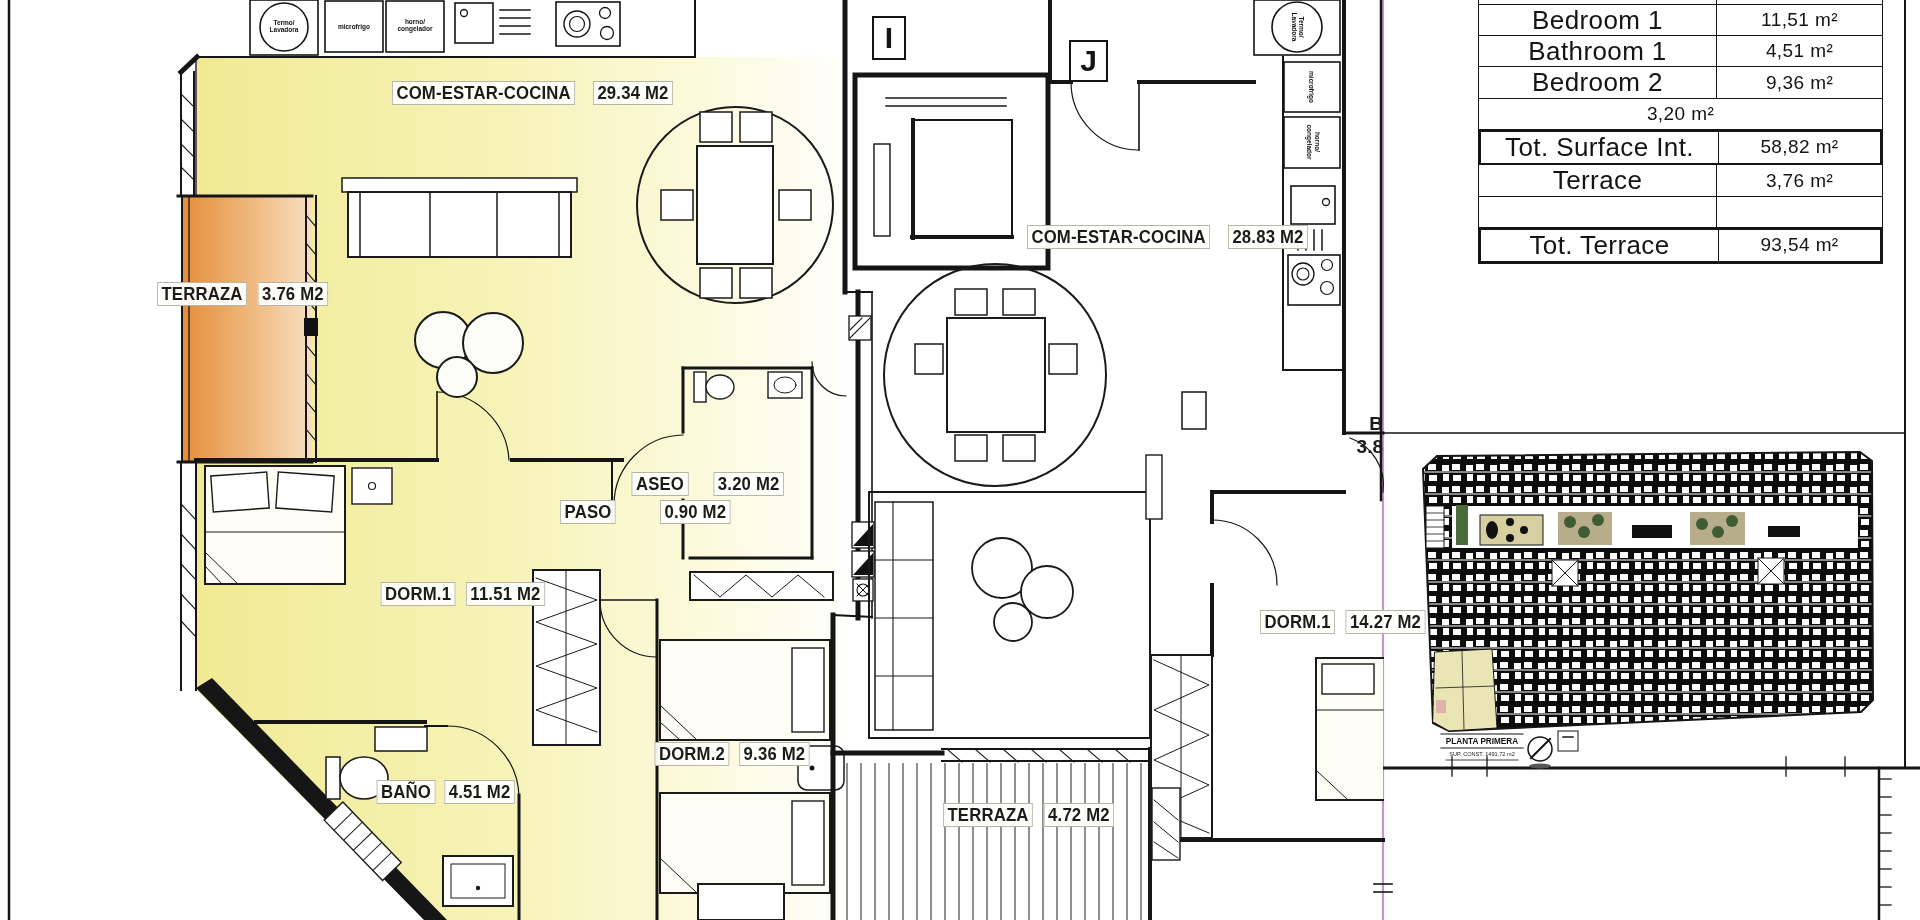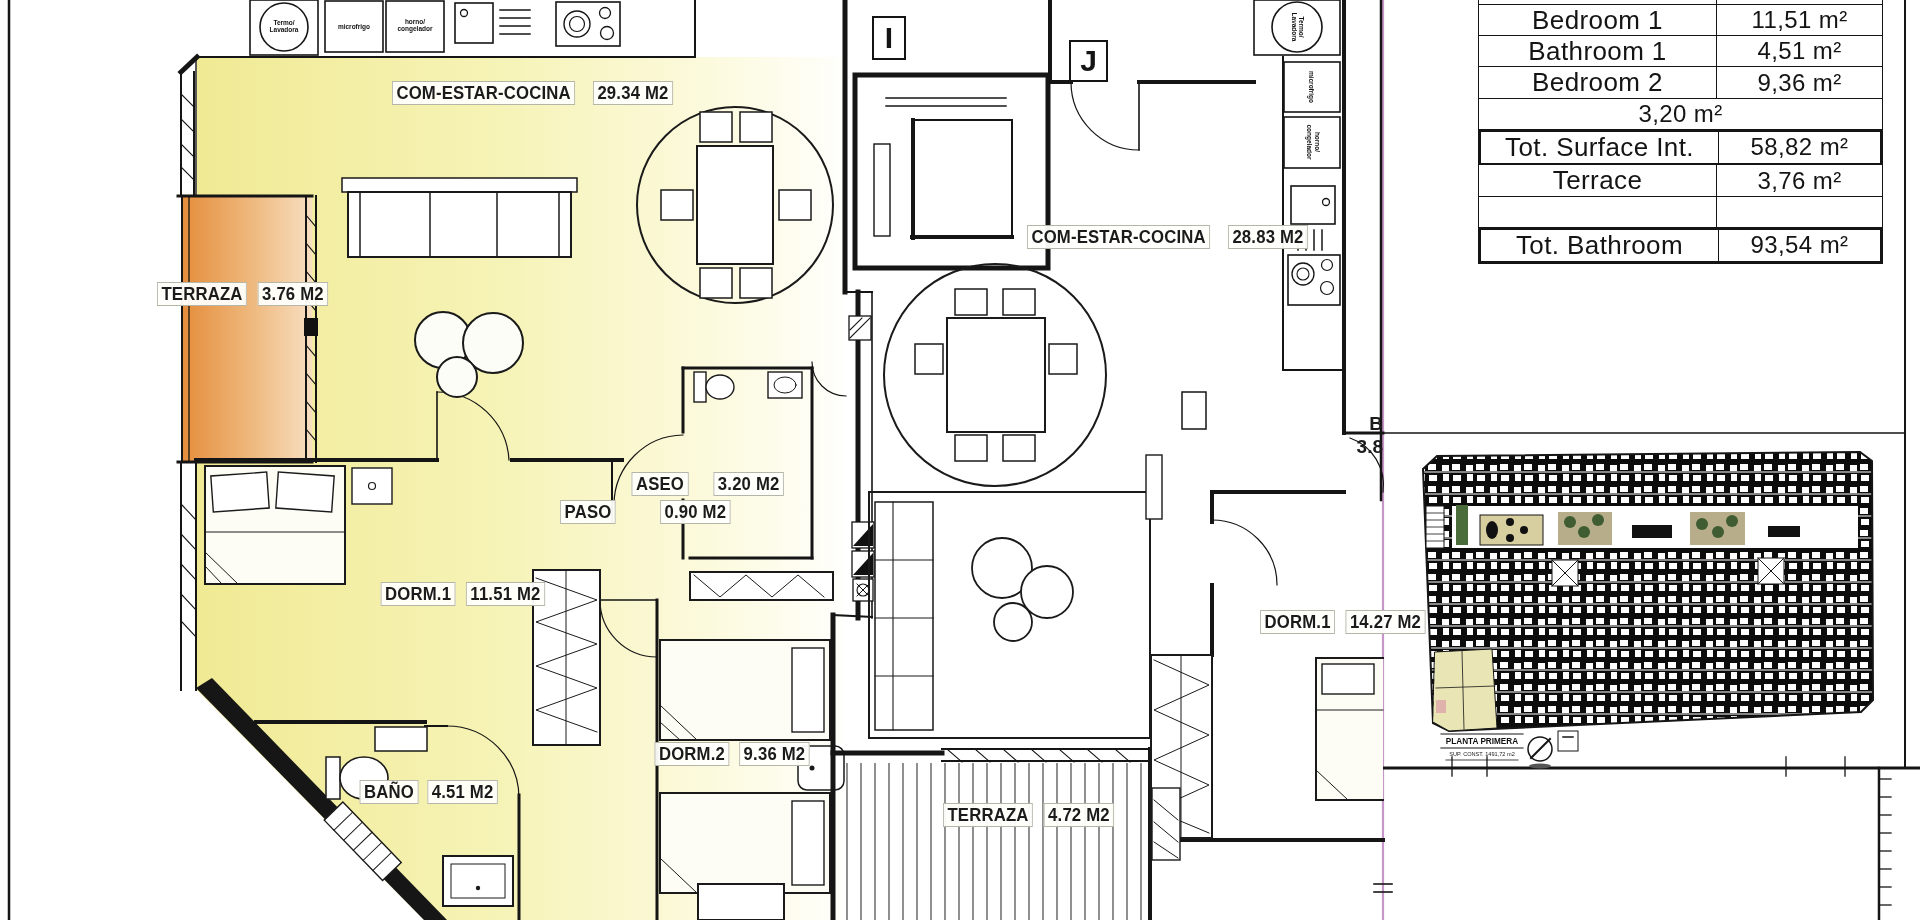--- a/index.html
+++ b/index.html
@@ -21,21 +21,21 @@
   
   .plabel{position:absolute;left:1340px;top:412px;width:43px;overflow:hidden;text-align:right;
           z-index:5;color:#1b1b1b;font-weight:700;font-size:19px;line-height:23px;}
 
   
   .area-table{position:absolute;left:1478px;top:-26px;width:405px;z-index:6;}
   .trow{display:flex;height:33px;border:1.7px solid #151515;margin-top:-1.7px;background:#fff;box-sizing:border-box;}
   .trow .c1{width:238px;display:flex;align-items:center;justify-content:center;
             border-right:1.7px solid #151515;font-size:26px;color:#141414;letter-spacing:.4px;box-sizing:border-box;}
   .trow .c2{flex:1;display:flex;align-items:center;justify-content:center;
-            font-size:24px;color:#141414;letter-spacing:.4px;}
+            font-size:19px;color:#141414;letter-spacing:.4px;}
   .trow.bold{border-width:3.4px;height:37px;align-items:center;}
 </style>
 </head>
 <body>
 
 <div class="canvas">
 
 <svg class="plan-svg" width="1920" height="920" viewBox="0 0 1920 920" stroke-linecap="square" fill="none">
   <defs>
     <linearGradient id="gUnitI" gradientUnits="userSpaceOnUse" x1="197" y1="0" x2="860" y2="0">
@@ -466,21 +466,21 @@
   <span class="ln">11.51 M2</span>
 </div>
 <div class="rlabel" style="left:646px;top:501px;gap:36px;">
   <span class="ln">PASO</span>
   <span class="ln">0.90 M2</span>
 </div>
 <div class="rlabel" style="left:708px;top:473px;gap:16px;">
   <span class="ln">ASEO</span>
   <span class="ln">3.20 M2</span>
 </div>
-<div class="rlabel" style="left:429px;top:781px;">
+<div class="rlabel" style="left:446px;top:781px;">
   <span class="ln">BAÑO</span>
   <span class="ln">4.51 M2</span>
 </div>
 <div class="rlabel" style="left:732px;top:743px;">
   <span class="ln">DORM.2</span>
   <span class="ln">9.36 M2</span>
 </div>
 
 <div class="rlabel" style="left:1164px;top:226px;">
   <span class="ln">COM-ESTAR-COCINA</span>
@@ -526,18 +526,18 @@
   </div>
   <div class="trow">
     <div class="c1">Terrace</div>
     <div class="c2">3,76 m²</div>
   </div>
   <div class="trow">
     <div class="c1"></div>
     <div class="c2"></div>
   </div>
   <div class="trow bold">
-    <div class="c1">Tot. Bathroom</div>
+    <div class="c1">Tot. Terrace</div>
     <div class="c2">93,54 m²</div>
   </div>
 </div>
 
 </div>
 
 </body></html>

